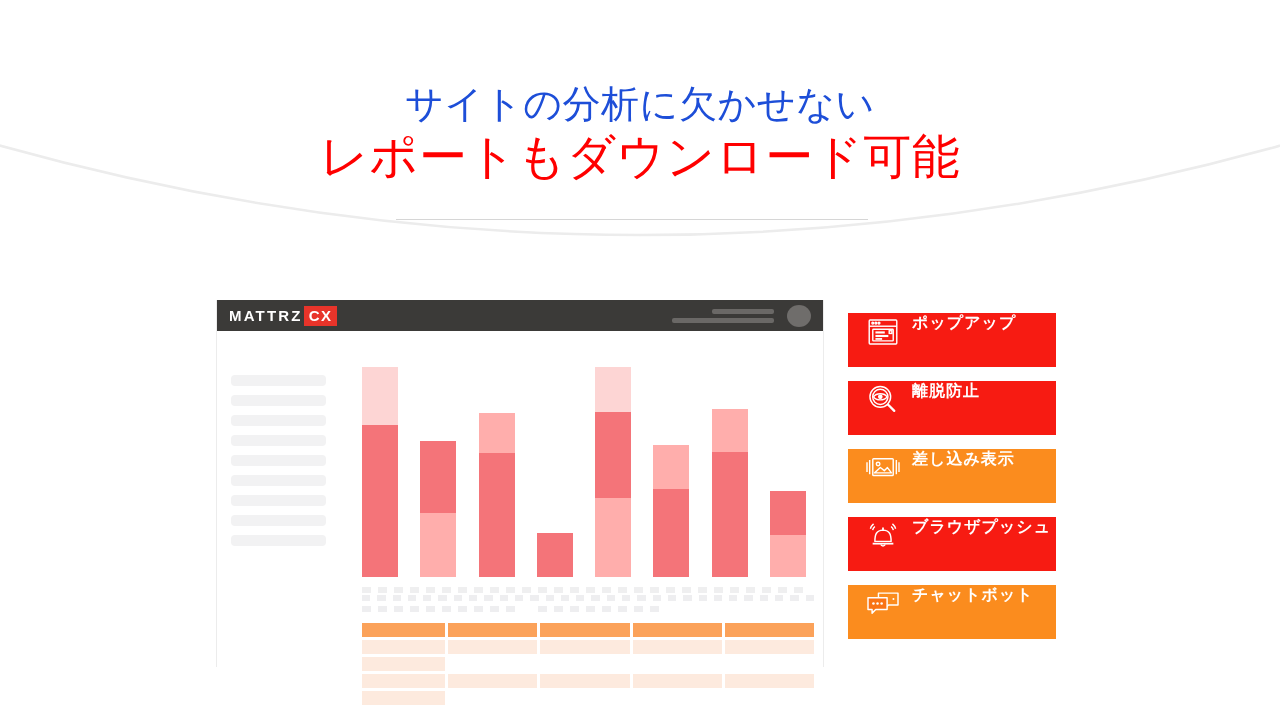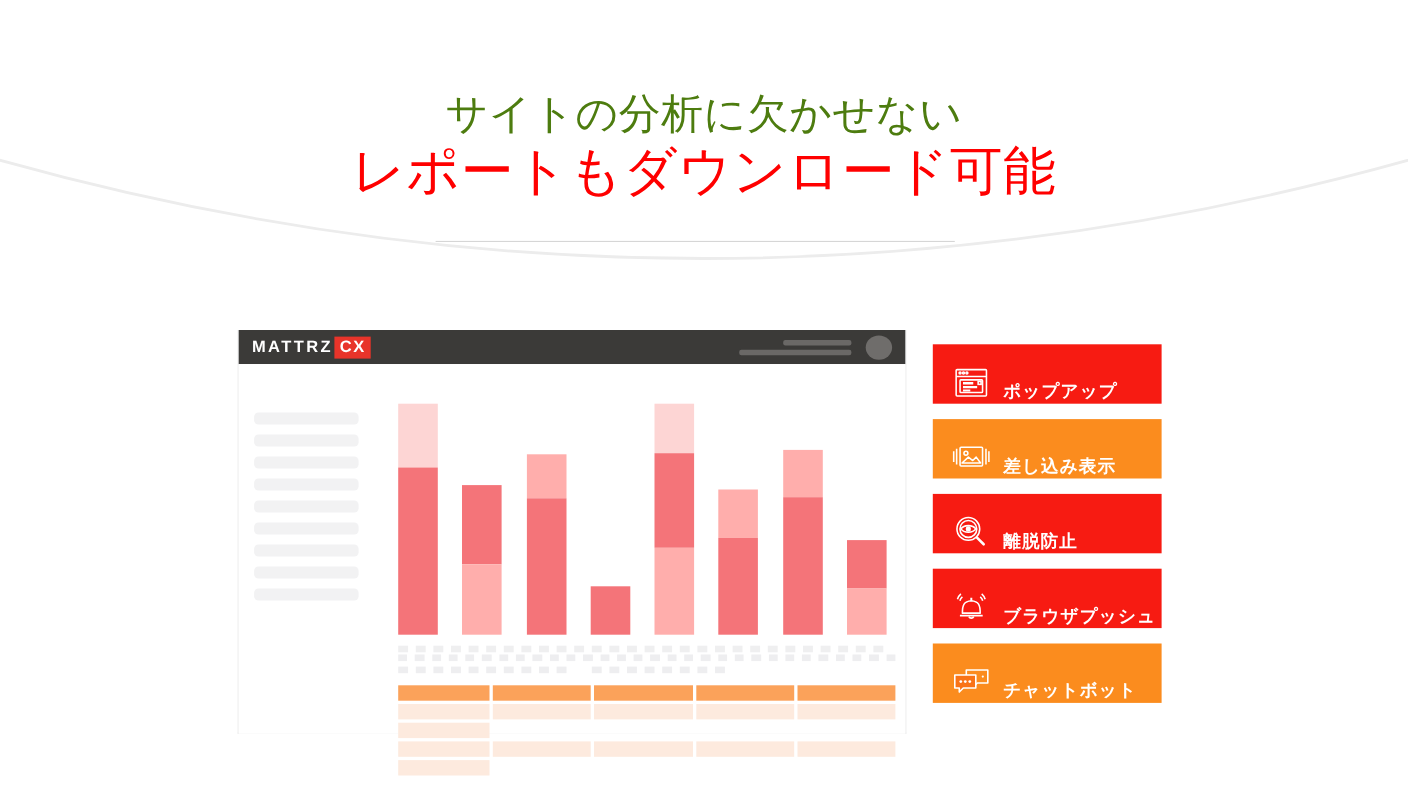--- a/index.html
+++ b/index.html
@@ -35,21 +35,21 @@
     position: absolute;
     left: 0;
     top: 78px;
     width: 1280px;
     text-align: center;
   }
   .headline-line1 {
     display: block;
     font-size: 38px;
     line-height: 52px;
-    color: #4d7c0f;
+    color: #1d4ed8;
     font-weight: 400;
     letter-spacing: 0.5px;
   }
   .headline-line2 {
     display: block;
     font-size: 48px;
     line-height: 54px;
     color: #ff0000;
     font-weight: 400;
     letter-spacing: 0.5px;
@@ -212,21 +212,21 @@
     top: 313px;
     width: 208px;
     display: flex;
     flex-direction: column;
     gap: 14px;
   }
   .feature-btn {
     position: relative;
     height: 54px;
     display: flex;
-    align-items: flex-end;
+    align-items: flex-start;
     padding-left: 14px;
     cursor: pointer;
   }
   .feature-icon {
     width: 42px;
     height: 38px;
     flex: 0 0 42px;
     display: flex;
     align-items: center;
     justify-content: center;
@@ -460,45 +460,45 @@
             <circle cx="15.5" cy="8" r="1"></circle>
       <rect x="8.5" y="15" width="23" height="13" rx="0.8"></rect>
       <line x1="11.5" y1="18.5" x2="22" y2="18.5" stroke-width="2.4"></line>
       <line x1="11.5" y1="22.5" x2="26" y2="22.5" stroke-width="2.4"></line>
       <line x1="11.5" y1="25.8" x2="19" y2="25.8" stroke-width="2"></line>
       <rect x="27" y="16.6" width="3" height="3"></rect>
     </svg>
         </span>
         <span class="feature-label">ポップアップ</span>
       </div>
+      <div class="feature-btn" style="background: rgb(247, 27, 18);">
+        <span class="feature-icon">
+          <svg viewBox="0 0 40 40" width="36" height="36" fill="none" stroke="#fff" stroke-width="1.6">
+      <circle cx="17" cy="16.5" r="11.5"></circle>
+      <circle cx="17" cy="16.5" r="8.5"></circle>
+      <path d="M9.5 16.5 C12.5 12, 21.5 12, 24.5 16.5 C21.5 21, 12.5 21, 9.5 16.5 Z"></path>
+      <circle cx="17" cy="16.5" r="2.6" fill="#fff" stroke="none"></circle>
+      <line x1="25.5" y1="25" x2="32.5" y2="32" stroke-width="2.6" stroke-linecap="round"></line>
+    </svg>
+        </span>
+        <span class="feature-label">離脱防止</span>
+      </div>
       <div class="feature-btn" style="background: rgb(251, 140, 30);">
         <span class="feature-icon">
           <svg viewBox="0 0 44 36" width="40" height="32" fill="none" stroke="#fff" stroke-width="1.6">
       <rect x="10.5" y="7.5" width="23" height="19" rx="1"></rect>
       <circle cx="16.5" cy="13.5" r="2"></circle>
       <path d="M12.5 23.5 L19 17.5 L23.5 21 L27 17.5 L31.5 23.5 Z" stroke-linejoin="round"></path>
       <line x1="7" y1="9" x2="7" y2="25"></line>
       <line x1="4" y1="11.5" x2="4" y2="22.5"></line>
       <line x1="37" y1="9" x2="37" y2="25"></line>
       <line x1="40" y1="11.5" x2="40" y2="22.5"></line>
     </svg>
         </span>
         <span class="feature-label">差し込み表示</span>
-      </div>
-      <div class="feature-btn" style="background: rgb(247, 27, 18);">
-        <span class="feature-icon">
-          <svg viewBox="0 0 40 40" width="36" height="36" fill="none" stroke="#fff" stroke-width="1.6">
-      <circle cx="17" cy="16.5" r="11.5"></circle>
-      <circle cx="17" cy="16.5" r="8.5"></circle>
-      <path d="M9.5 16.5 C12.5 12, 21.5 12, 24.5 16.5 C21.5 21, 12.5 21, 9.5 16.5 Z"></path>
-      <circle cx="17" cy="16.5" r="2.6" fill="#fff" stroke="none"></circle>
-      <line x1="25.5" y1="25" x2="32.5" y2="32" stroke-width="2.6" stroke-linecap="round"></line>
-    </svg>
-        </span>
-        <span class="feature-label">離脱防止</span>
       </div>
       <div class="feature-btn" style="background: rgb(247, 27, 18);">
         <span class="feature-icon">
           <svg viewBox="0 0 40 40" width="36" height="36" fill="none" stroke="#fff" stroke-width="1.6">
       <path d="M11 26 C11 18, 12.5 14, 20 13.5 C27.5 14, 29 18, 29 26 Z" stroke-linejoin="round"></path>
       <line x1="8.5" y1="28.5" x2="31.5" y2="28.5" stroke-width="2"></line>
       <path d="M17.5 29.5 a2.8 2.8 0 0 0 5 0"></path>
       <line x1="20" y1="10.5" x2="20" y2="13.5" stroke-width="2"></line>
       <path d="M11 9.5 a7 7 0 0 0 -2.5 4"></path>
       <path d="M9.5 6.5 a11 11 0 0 0 -3.5 5.5"></path>

